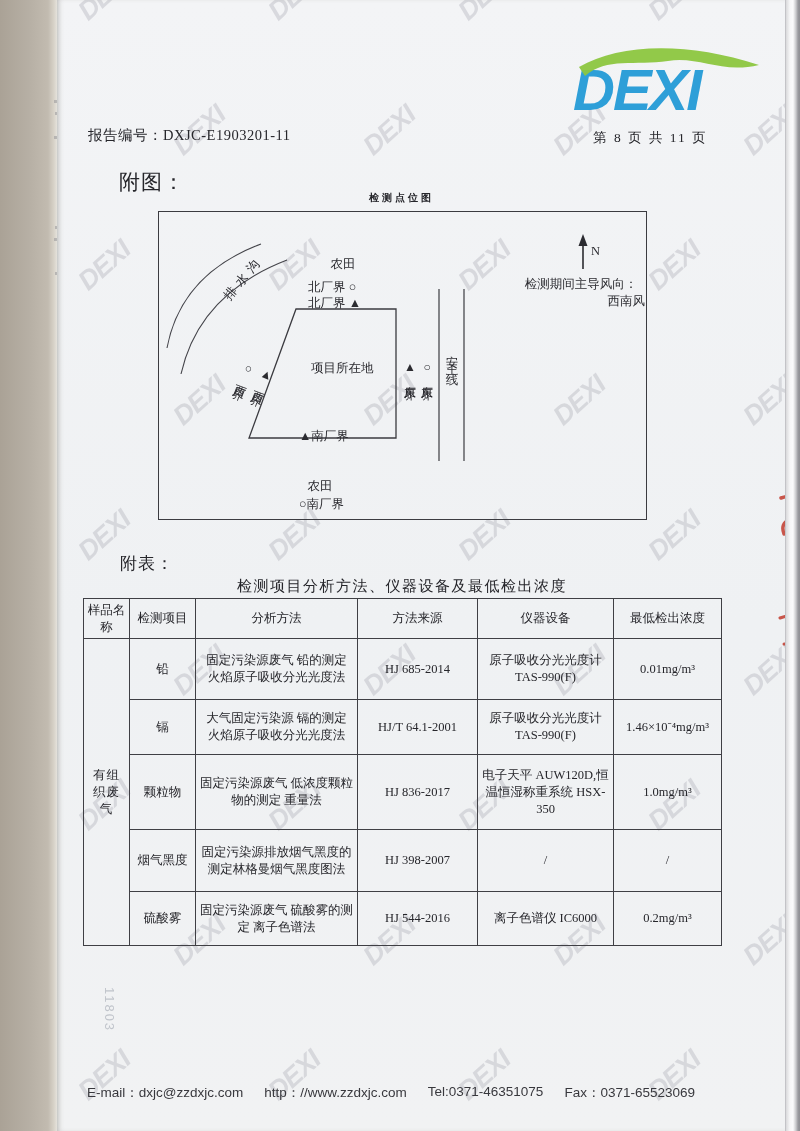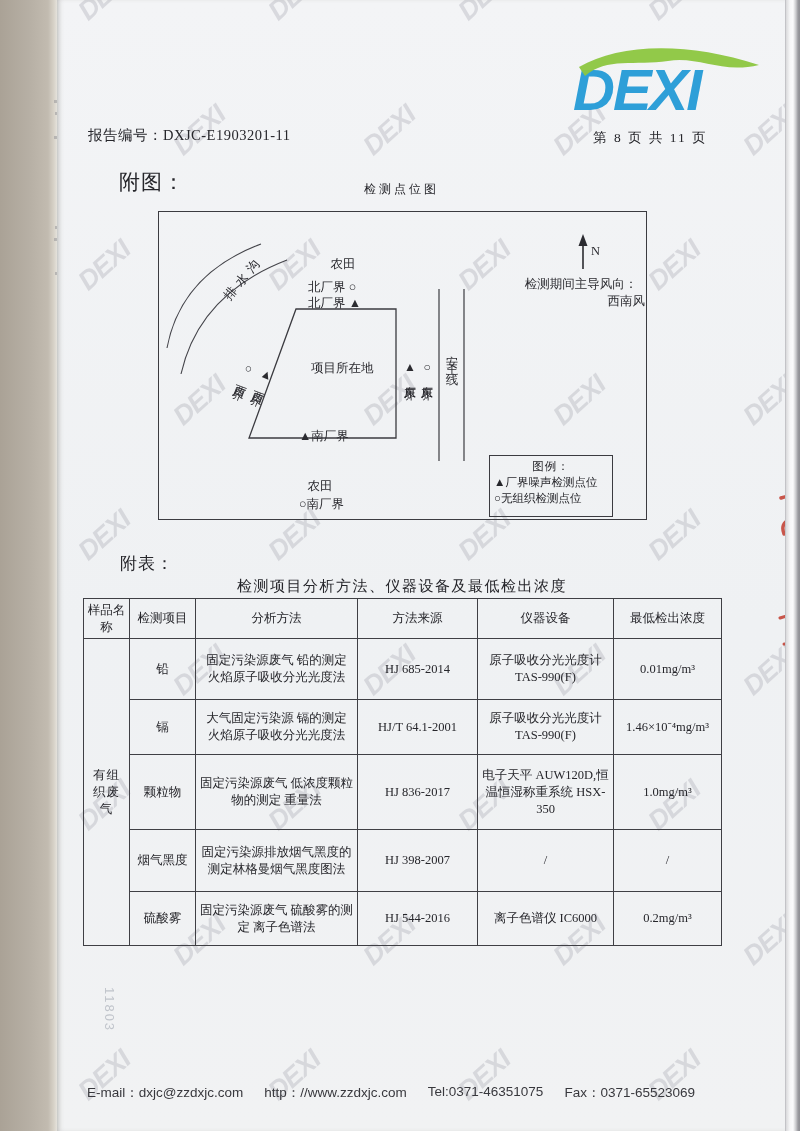--- a/index.html
+++ b/index.html
@@ -16,21 +16,21 @@
 
   
   .wm{position:absolute;font-family:"Liberation Sans",sans-serif;font-weight:bold;font-style:italic;
       font-size:27px;color:#9d9da8;opacity:.30;transform:rotate(-42deg);letter-spacing:-1px;pointer-events:none;}
 
   
   .report-no{position:absolute;left:31px;top:126px;font-size:14.5px;letter-spacing:.5px;}
   .page-no{position:absolute;left:536px;top:129px;font-size:13.5px;letter-spacing:2px;}
   .logo{position:absolute;left:516px;top:40px;width:192px;height:84px;}
   .fig-label{position:absolute;left:62px;top:168px;font-size:21px;letter-spacing:1px;}
-  .fig-title{position:absolute;left:101px;top:181px;width:487px;text-align:center;font-size:12px;letter-spacing:3px;}
+  .fig-title{position:absolute;left:101px;top:191px;width:487px;text-align:center;font-size:10px;letter-spacing:3px;font-weight:bold;}
 
   
   .diagram{position:absolute;left:101px;top:211px;width:487px;height:307px;border:1.5px solid #3b3b40;}
   .diagram .lbl{position:absolute;font-size:12.5px;line-height:16px;white-space:nowrap;color:#2b2b30;}
   .vtext{writing-mode:vertical-rl;text-orientation:upright;letter-spacing:2px;}
   .ditch-lbl{transform:rotate(-50deg);letter-spacing:5px;font-size:12.5px;}
   .west{transform:rotate(21deg);transform-origin:top center;}
   .road-lbl{letter-spacing:9px;}
   .legend{position:absolute;left:330px;top:243px;width:124px;height:62px;border:1.2px solid #3b3b40;
           font-size:11.5px;line-height:16px;padding:2px 4px;box-sizing:border-box;}
@@ -157,25 +157,20 @@
       <div class="lbl vtext road-lbl" style="left:285px;top:133px;">安王线</div>
 
       <div class="lbl" style="left:432px;top:31px;font-family:'Liberation Serif',serif;">N</div>
       <div class="lbl" style="left:358px;top:64px;width:128px;text-align:center;">检测期间主导风向：</div>
       <div class="lbl" style="left:358px;top:81px;width:128px;text-align:right;">西南风</div>
 
       <div class="lbl" style="left:140px;top:216px;">▲南厂界</div>
       <div class="lbl" style="left:140px;top:244px;margin-top:40px;">○南厂界</div>
       <div class="lbl" style="left:137px;top:266px;width:48px;text-align:center;">农田</div>
 
-      <div class="legend">
-        <div class="lg-title">图例：</div>
-        <div>▲厂界噪声检测点位</div>
-        <div>○无组织检测点位</div>
-      </div>
     </div>
 
     <div class="tbl-label">附表：</div>
     <div class="tbl-title">检测项目分析方法、仪器设备及最低检出浓度</div>
 
     <table class="analysis" id="analysis-table">
       <colgroup>
         <col style="width:46px">
           <col style="width:66px">
           <col style="width:162px">

